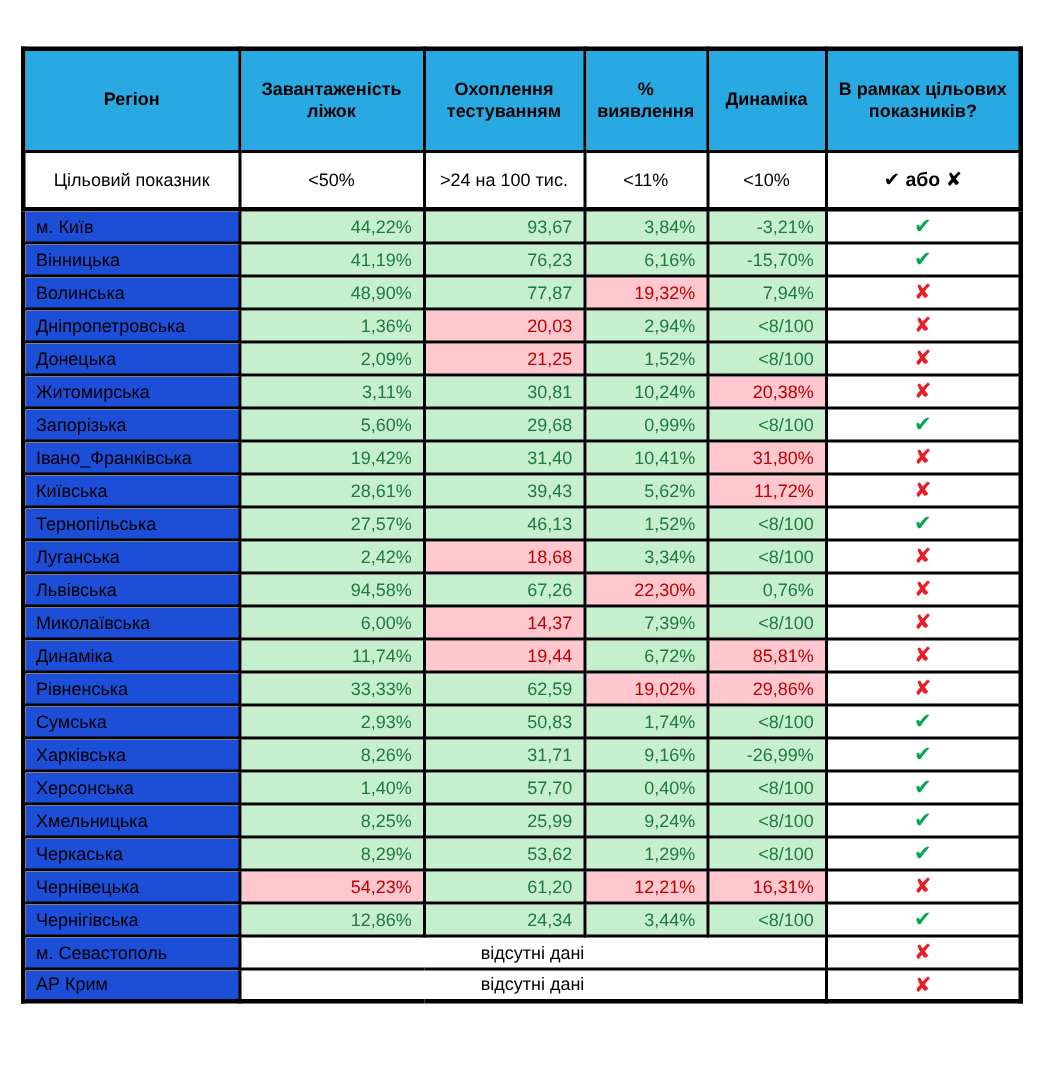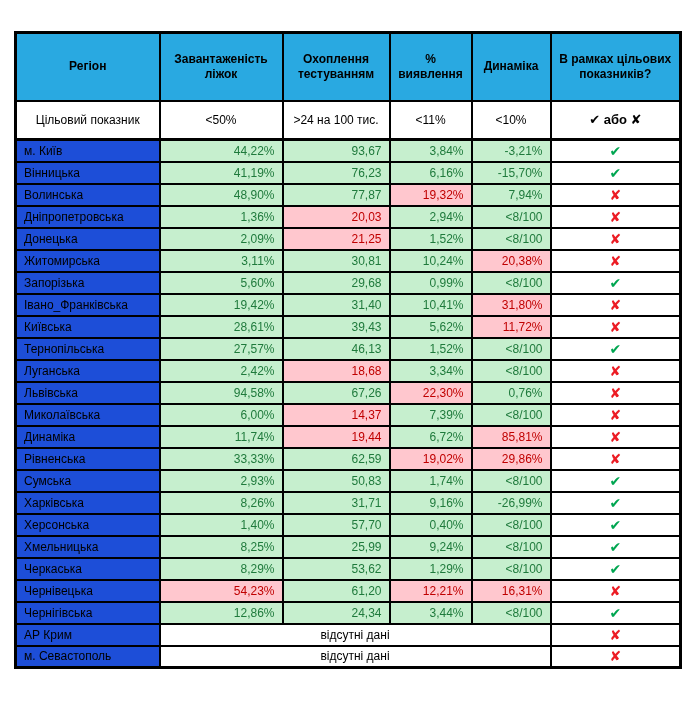--- a/index.html
+++ b/index.html
@@ -243,24 +243,24 @@
         </tr>
         <tr class="data-row">
           <td class="region">Чернігівська</td>
           <td class="val good right">12,86%</td>
           <td class="val good right">24,34</td>
           <td class="val good right">3,44%</td>
           <td class="val good left">&lt;8/100</td>
           <td class="status ok">✔</td>
         </tr>
         <tr class="data-row">
+          <td class="region">м. Севастополь</td>
+          <td class="nodata" colspan="4">відсутні дані</td>
+          <td class="status no">✘</td>
+        </tr>
+        <tr class="data-row">
           <td class="region">АР Крим</td>
-          <td class="nodata" colspan="4">відсутні дані</td>
-          <td class="status no">✘</td>
-        </tr>
-        <tr class="data-row">
-          <td class="region">м. Севастополь</td>
           <td class="nodata" colspan="4">відсутні дані</td>
           <td class="status no">✘</td>
         </tr>
       </tbody>
   </table>
 </div>
 
 </body></html>

